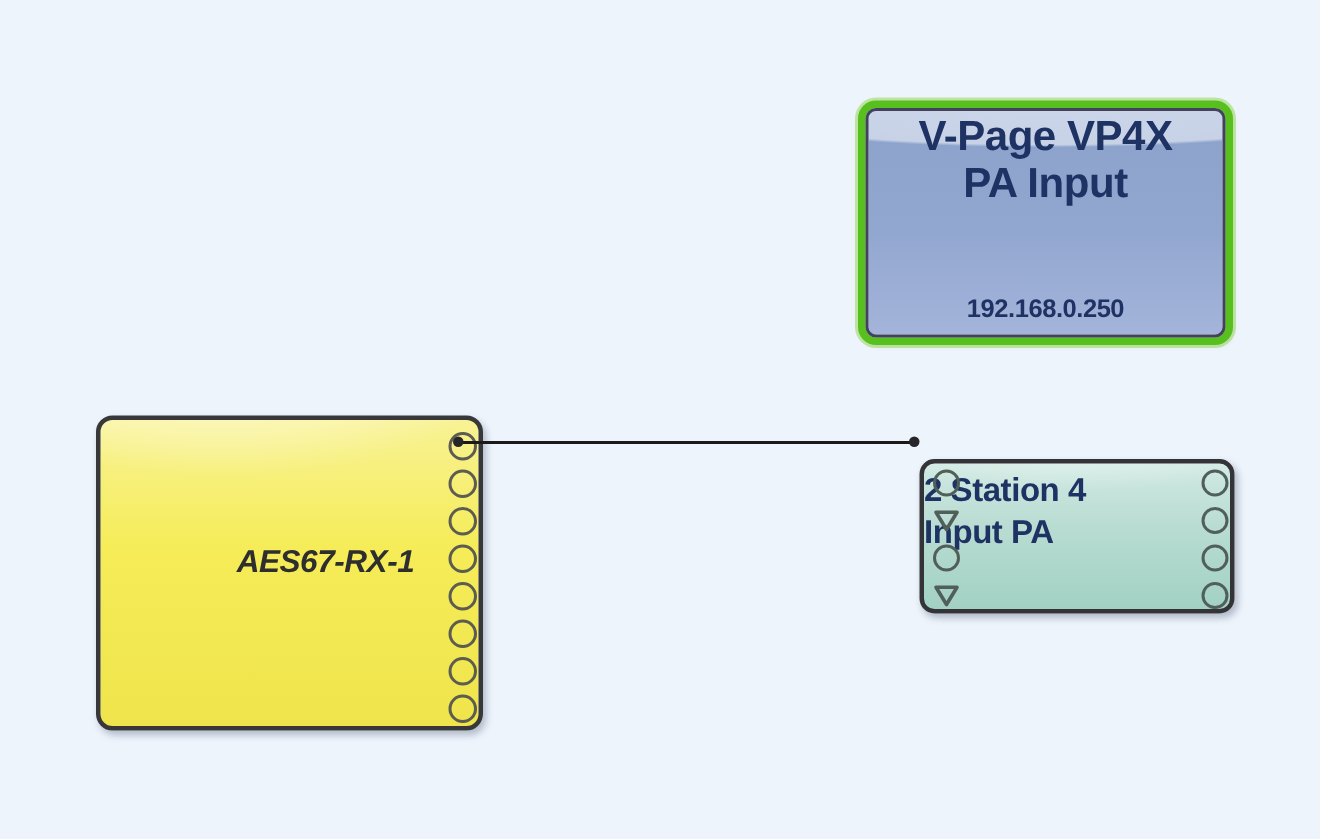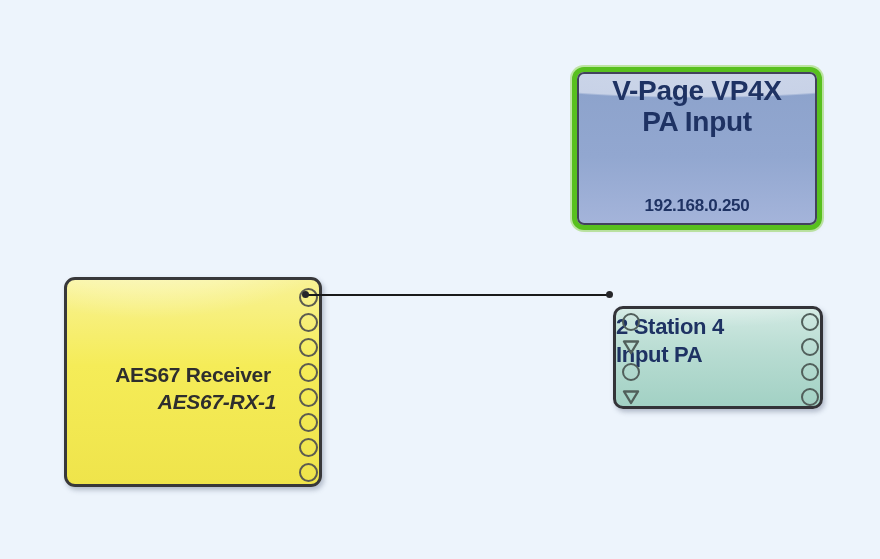--- a/index.html
+++ b/index.html
@@ -87,21 +87,20 @@
   <div id="node-pa-router" class="node">
     <div class="lines">
       <div>V-Page VP4X</div>
       <div>PA Input</div>
     </div>
     <div class="ip">192.168.0.250</div>
   </div>
 
   <div id="node-aes67" class="node">
     <div class="lines">
-      <div>AES67 Receiver</div>
       <div class="subtitle">AES67-RX-1</div>
     </div>
     <div class="port-circle port-yellow" style="left:232px;top:8px;"></div>
     <div class="port-circle port-yellow" style="left:232px;top:33px;"></div>
     <div class="port-circle port-yellow" style="left:232px;top:58px;"></div>
     <div class="port-circle port-yellow" style="left:232px;top:83px;"></div>
     <div class="port-circle port-yellow" style="left:232px;top:108px;"></div>
     <div class="port-circle port-yellow" style="left:232px;top:133px;"></div>
     <div class="port-circle port-yellow" style="left:232px;top:158px;"></div>
     <div class="port-circle port-yellow" style="left:232px;top:183px;"></div>

